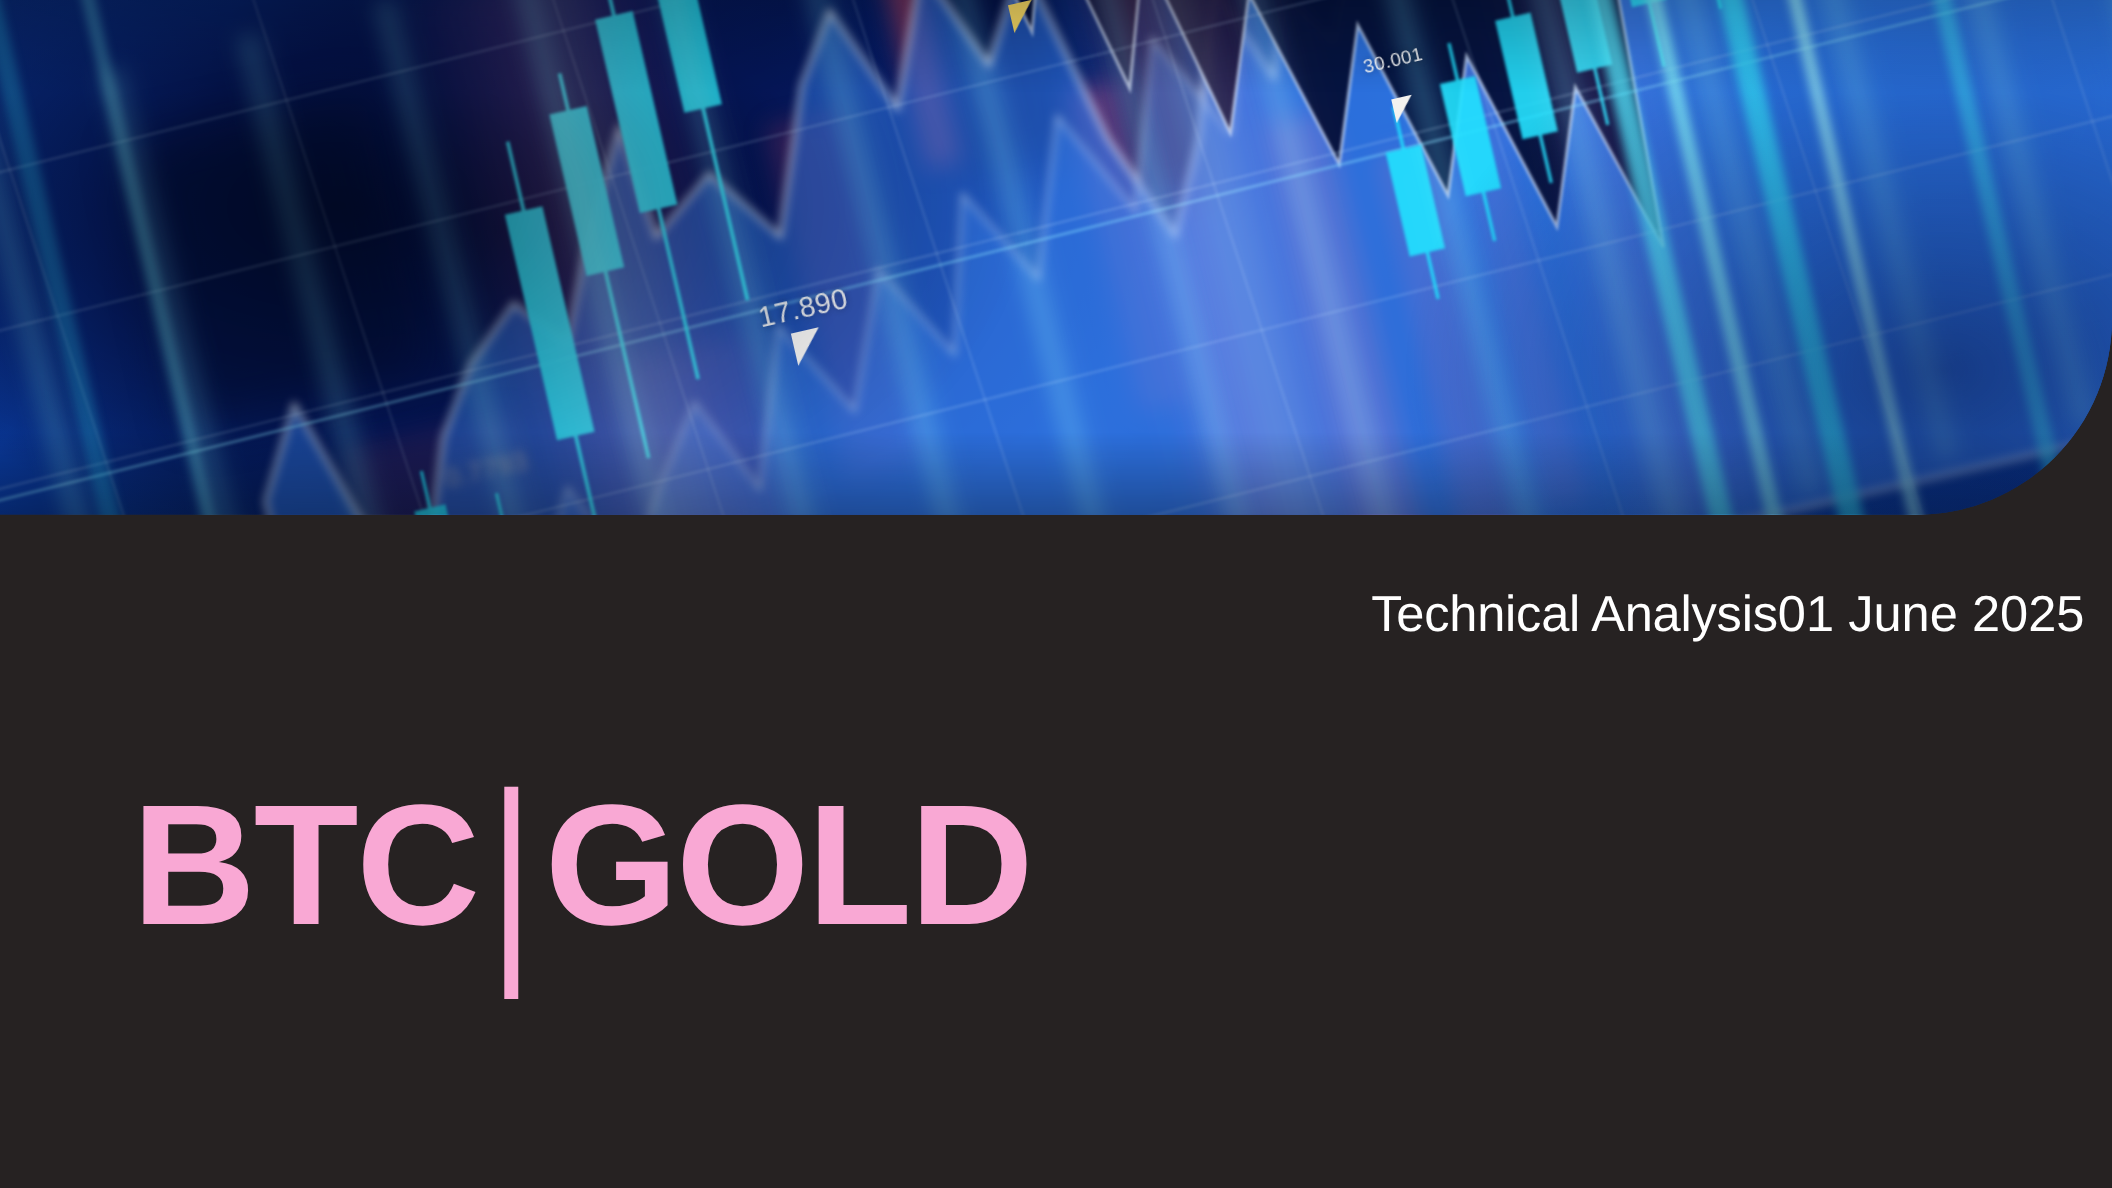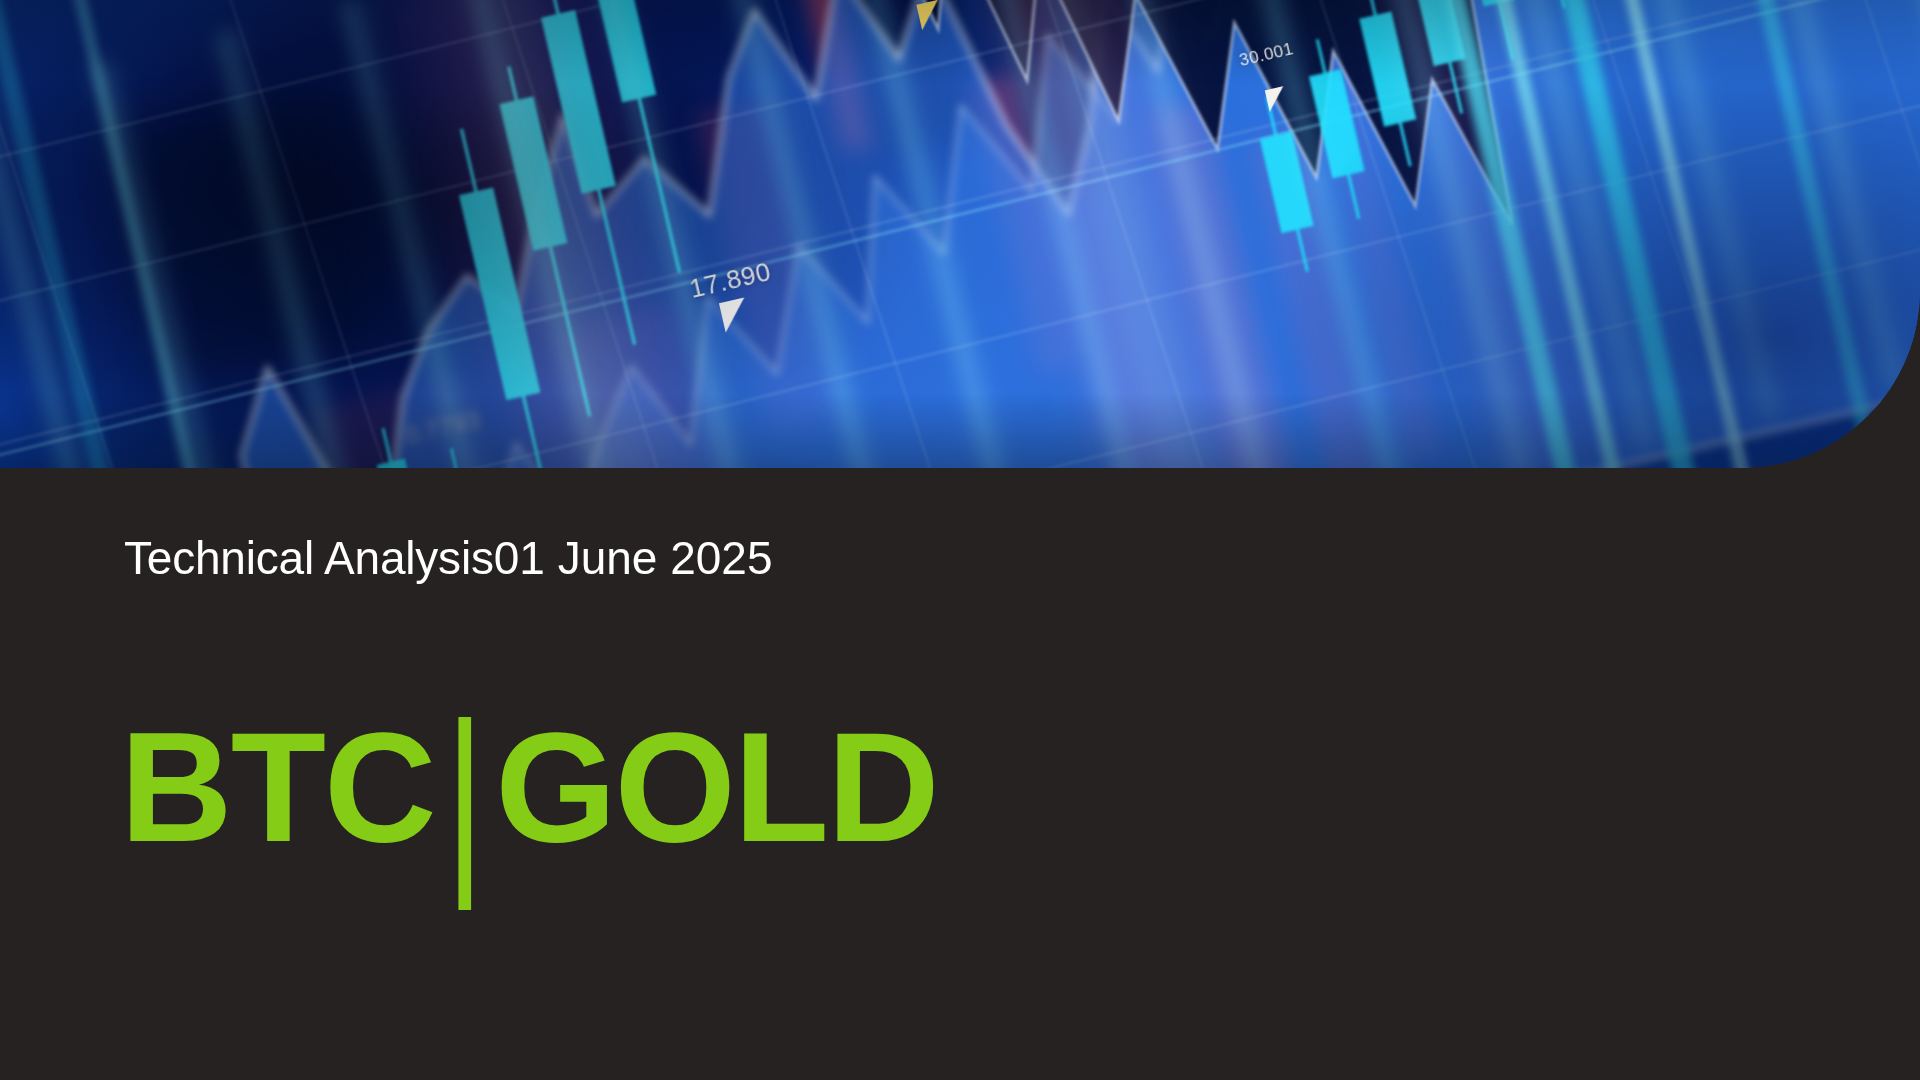--- a/index.html
+++ b/index.html
@@ -185,39 +185,39 @@
     height: 612px;
   }
 
   #meta-row {
     position: absolute;
     left: 124px;
     right: 25px;
     top: 67px;
     display: flex;
     align-items: baseline;
-    justify-content: flex-start;
+    justify-content: flex-end;
   }
 
   #kicker,
   #date {
     color: #ffffff;
     font-family: "Liberation Sans", sans-serif;
     font-weight: 400;
     font-size: 46px;
     line-height: 1;
     letter-spacing: -0.2px;
   }
   #date { letter-spacing: 0px; }
 
   #headline {
     position: absolute;
     left: 120px;
     top: 136px;
-    color: #84cc16;
+    color: #f9a8d4;
     font-family: "Liberation Sans", sans-serif;
     font-weight: 700;
     font-size: 156px;
     line-height: 1;
     letter-spacing: -2px;
     white-space: nowrap;
   }
   #headline .sep {
     display: inline-block;
     font-weight: 400;

